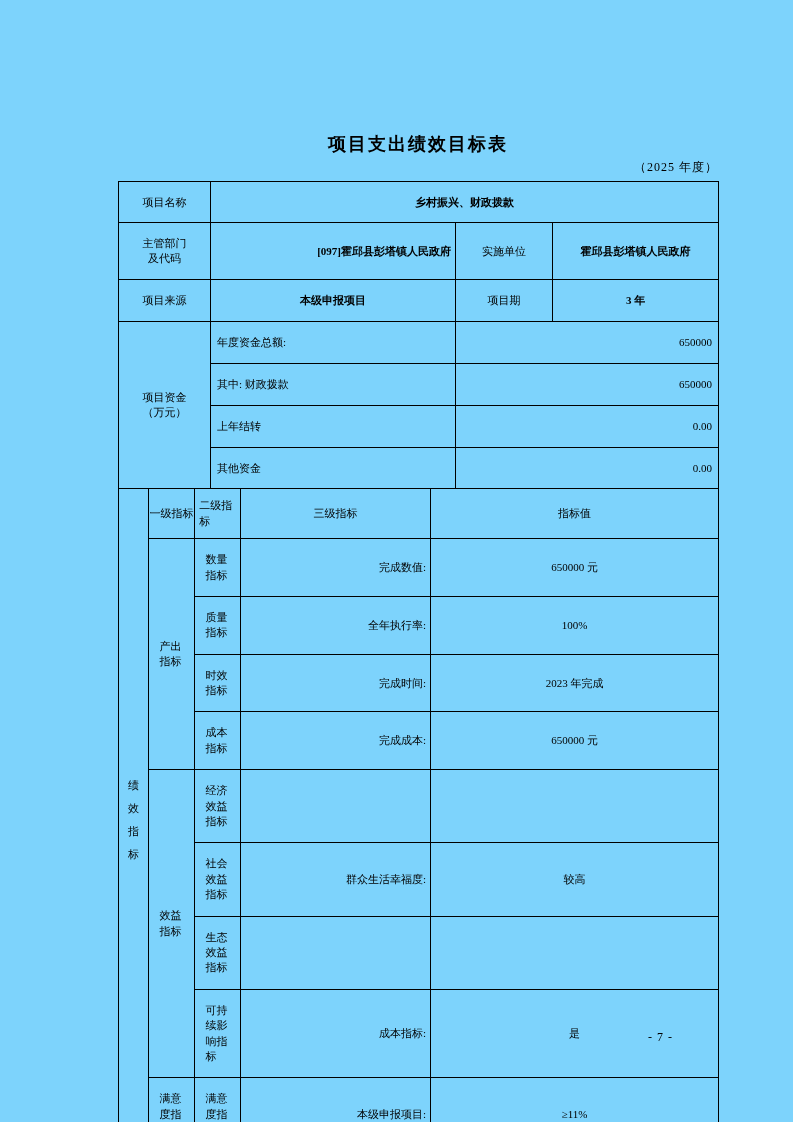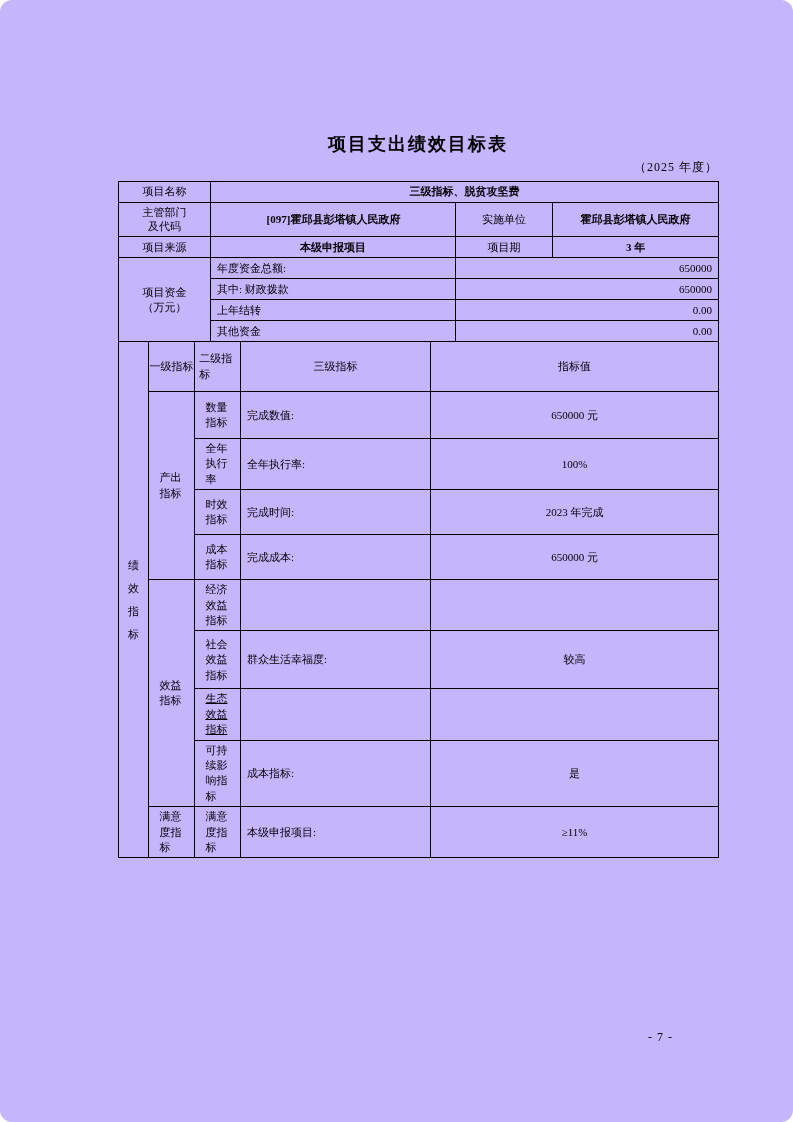--- a/index.html
+++ b/index.html
@@ -2,23 +2,22 @@
 <html><head>
 <meta charset="utf-8">
 <style>
   * { box-sizing: border-box; margin: 0; padding: 0; }
   html, body { background: #ffffff; }
   body { font-family: "Liberation Serif", "DejaVu Serif", serif; color: #000; }
   .page {
     position: relative;
     width: 793px;
     height: 1122px;
-    background: #c4b5fd;
+    background: #7dd3fc;
     overflow: hidden;
-    border-radius: 12px;
   }
   .content {
     position: absolute;
     left: 118px;
     top: 0;
     width: 600px;
     padding-top: 134px;
   }
   .title {
     font-size: 18px;
@@ -39,30 +38,30 @@
     width: 600px;
   }
   table.tbl.first { margin-top: 5px; }
   table.tbl + table.tbl { margin-top: -1px; }
   td {
     border: 1px solid #000;
     font-size: 11px;
     line-height: 1.35;
     vertical-align: middle;
     text-align: center;
-    padding: 2px 4px;
+    padding: 13px 4px;
     overflow: hidden;
   }
   .bold { font-weight: bold; }
   .pre { white-space: pre-line; }
-  .val-l { text-align: center; padding-left: 5px; }
+  .val-l { text-align: right; padding-left: 5px; }
   .fund-lab { text-align: left; padding-left: 6px; margin-top: 20px; }
   .fund-val { text-align: right; padding-right: 6px; }
   .goal-cell { text-align: left; padding-left: 30px; }
-  .l3 { text-align: left; padding-left: 6px; margin-left: 28px; }
+  .l3 { text-align: right; padding-left: 6px; margin-left: 28px; }
   .hdr { padding: 1px 0; }
   .w2 { width: 2.2em; margin: 0 auto; word-break: break-all; text-align: left; line-height: 1.4; }
   .w3 { width: 3.3em; margin: 8px auto; word-break: break-all; text-align: left; line-height: 1.4; }
   .vtext { width: 1.2em; margin: 0 auto; word-break: break-all; text-align: center; }
   .vt-goal { line-height: 1.55; }
   .vt-jx { line-height: 2.1; }
   .pagenum {
     position: absolute;
     top: 1030px;
     left: 648px;
@@ -70,21 +69,21 @@
     letter-spacing: 1px;
   }
   
   .h21 td { height: 21px; }
   .h34 td { height: 34px; }
   .h77 td { height: 77px; }
   .h28 td { height: 28px; }
   .h45 td { height: 45px; }
   .h47 td { height: 47px; }
   .h58 td { height: 58px; }
-  .h48 td { height: 48px; text-decoration: underline; }
+  .h48 td { height: 48px; }
   .h62 td { height: 62px; }
 </style>
 </head>
 <body>
 
 <div class="page">
   <div class="content">
 
     <div class="title">项目支出绩效目标表</div>
     <div class="subtitle">（2025 年度）</div>
@@ -93,21 +92,21 @@
       <colgroup>
         <col style="width:92px">
           <col style="width:220px">
           <col style="width:25px">
           <col style="width:97px">
           <col style="width:166px">
       </colgroup>
       <tbody>
           <tr class="h21">
         <td>项目名称</td>
-        <td colspan="4" class="bold">三级指标、脱贫攻坚费</td>
+        <td colspan="4" class="bold">乡村振兴、财政拨款</td>
       </tr>
       <tr class="h34">
         <td class="pre">主管部门
 及代码</td>
         <td colspan="2" class="val-l bold">[097]霍邱县彭塔镇人民政府</td>
         <td>实施单位</td>
         <td class="bold">霍邱县彭塔镇人民政府</td>
       </tr>
       <tr class="h21">
         <td>项目来源</td>
@@ -163,21 +162,21 @@
           <div class="w2">产出指标</div>
         </td>
         <td>
               <div class="w2">数量指标</div>
             </td>
         <td class="l3">完成数值:</td>
         <td>650000 元</td>
       </tr>
       <tr class="h45">
         <td>
-              <div class="w2">全年执行率</div>
+              <div class="w2">质量指标</div>
             </td>
         <td class="l3">全年执行率:</td>
         <td>100%</td>
       </tr>
       <tr class="h45">
         <td>
               <div class="w2">时效指标</div>
             </td>
         <td class="l3">完成时间:</td>
         <td>2023 年完成</td>

